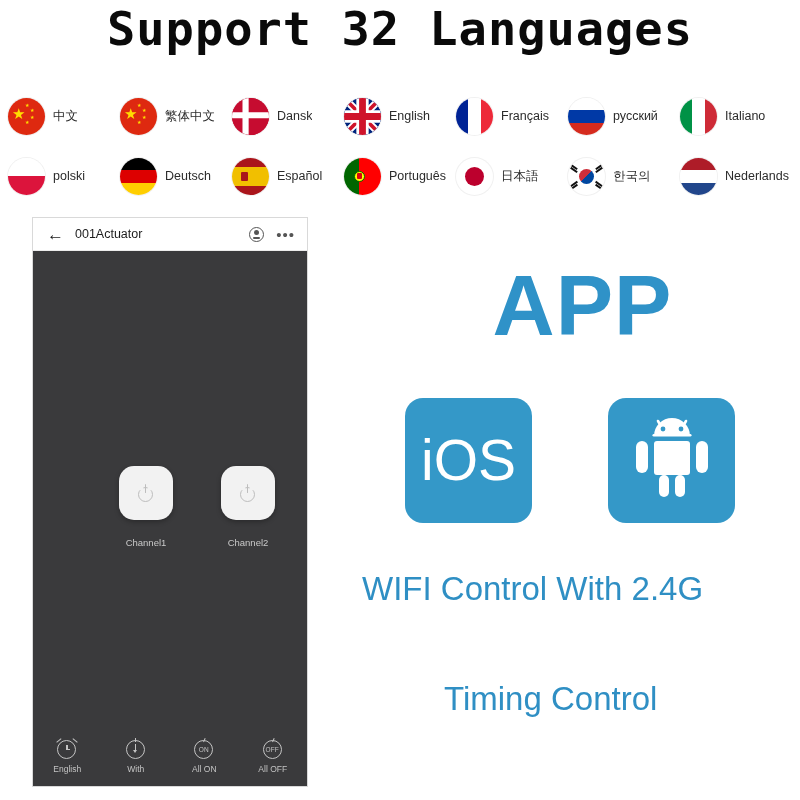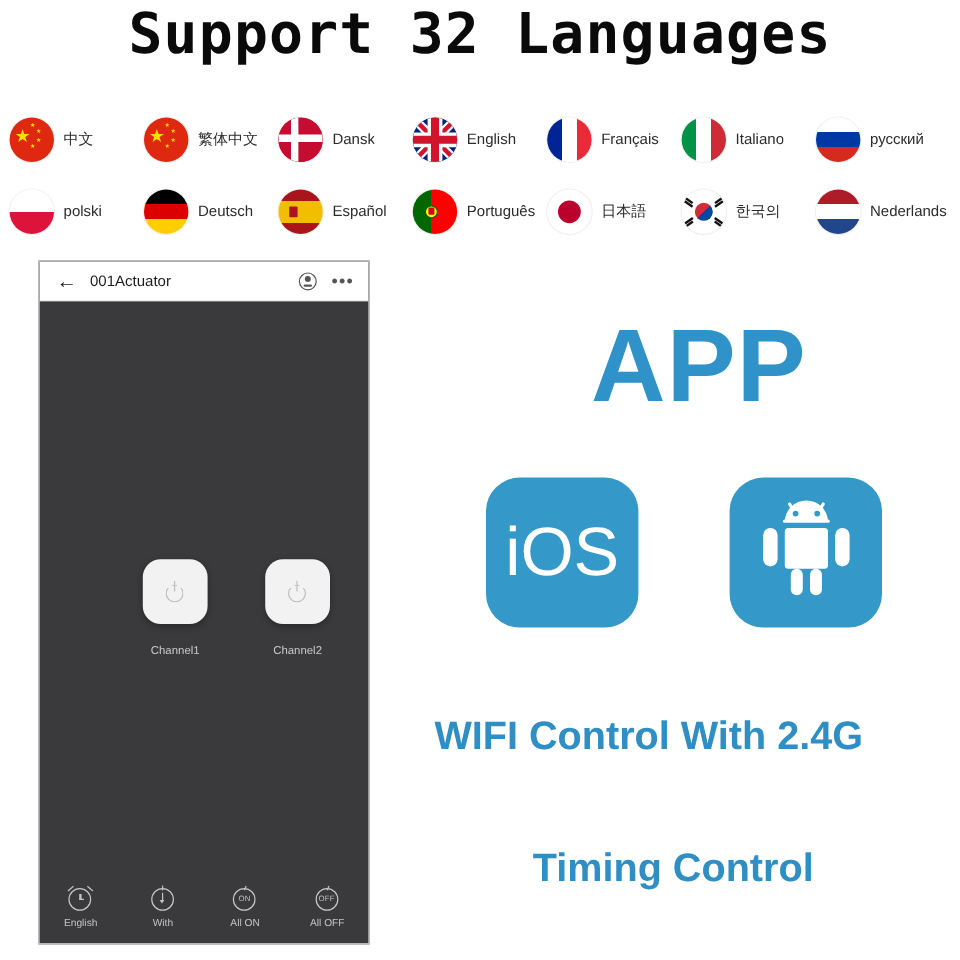--- a/index.html
+++ b/index.html
@@ -364,38 +364,37 @@
     position: absolute;
     left: 405px;
     top: 398px;
     width: 330px;
     display: flex;
     justify-content: space-between;
   }
   .os-tile {
     width: 127px;
     height: 125px;
-    border-radius: 28px;
+    border-radius: 18px;
     background: #3498c8;
     display: flex;
     align-items: center;
     justify-content: center;
   }
   .ios-text {
     color: #ffffff;
     font-size: 57px;
     letter-spacing: 0px;
     line-height: 1;
   }
   .line-blue {
     position: absolute;
     color: #2f8fc4;
-    font-weight: bold;
+    font-weight: normal;
     white-space: nowrap;
-    margin-top: 24px;
   }
   .wifi-line {
     left: 362px;
     top: 570px;
     font-size: 33px;
   }
   .timing-line {
     left: 444px;
     top: 680px;
     font-size: 33px;
@@ -454,27 +453,27 @@
       </div>
       <span class="lang-label">English</span>
     </div>
 
     <div class="lang-item">
       <div class="flag fl-fr"></div>
       <span class="lang-label">Français</span>
     </div>
 
     <div class="lang-item">
+      <div class="flag fl-ru"></div>
+      <span class="lang-label">русский</span>
+    </div>
+
+    <div class="lang-item">
       <div class="flag fl-it"></div>
       <span class="lang-label">Italiano</span>
-    </div>
-
-    <div class="lang-item">
-      <div class="flag fl-ru"></div>
-      <span class="lang-label">русский</span>
     </div>
 
   </div>
 
   <div class="lang-row">
 
     <div class="lang-item">
       <div class="flag fl-pl"></div>
       <span class="lang-label">polski</span>
     </div>

